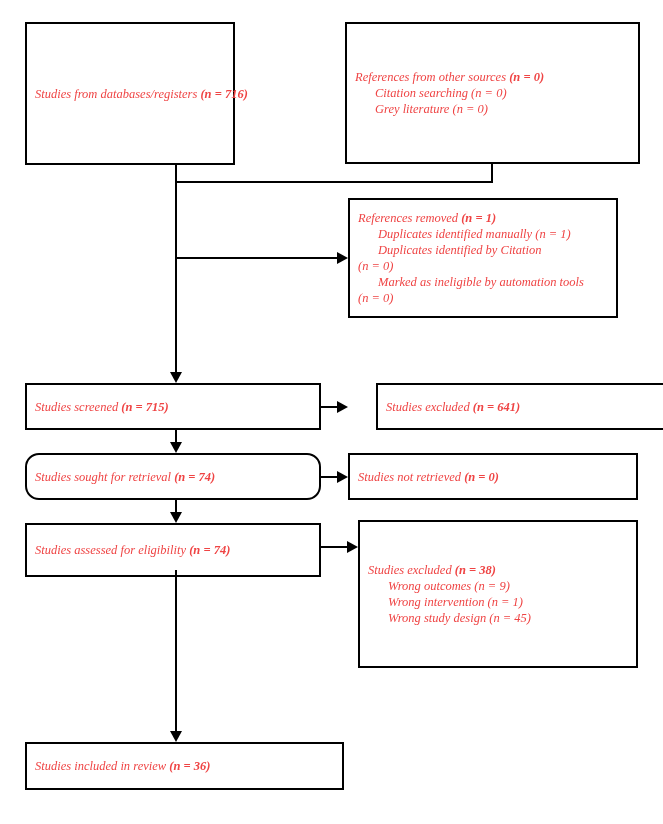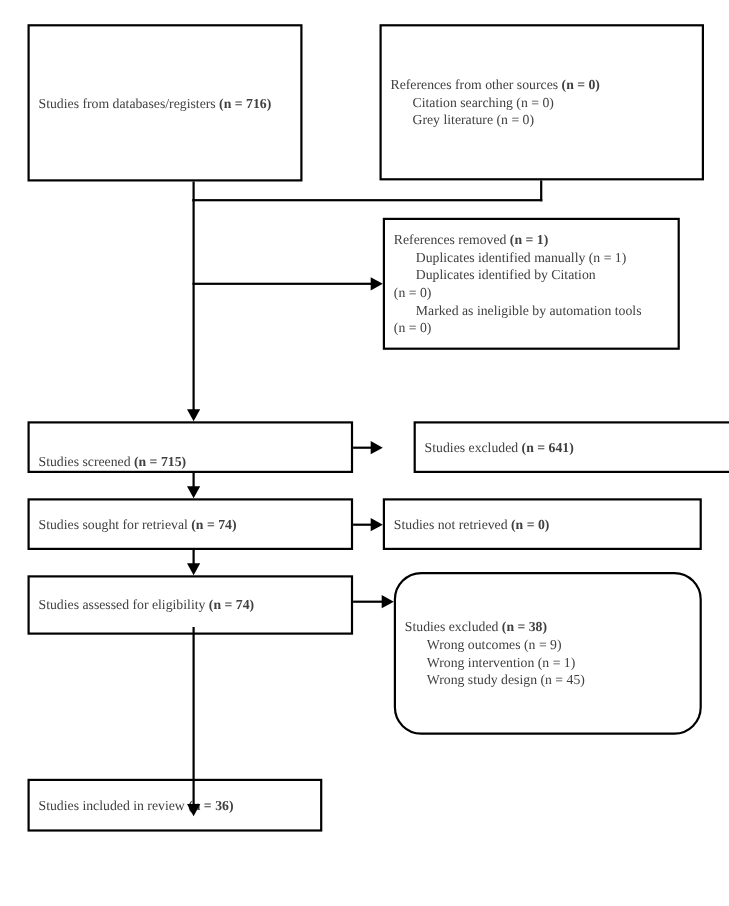--- a/index.html
+++ b/index.html
@@ -20,25 +20,26 @@
     box-sizing: border-box;
     border: 2px solid #000000;
     background: #ffffff;
     display: flex;
     flex-direction: column;
     justify-content: center;
     padding: 0 8px;
   }
   .line {
     position: absolute;
-    color: #404040;
+    color: #ef4444;
     font-size: 12.5px;
     line-height: 16px;
     white-space: pre;
     position: static;
+    font-style: italic;
   }
   .sub {
     padding-left: 20px;
   }
   b { font-weight: bold; }
 
   
   .conn {
     position: absolute;
     background: #000000;
@@ -61,21 +62,21 @@
     border-top: 6px solid transparent;
     border-bottom: 6px solid transparent;
     border-left: 11px solid #000000;
   }
 </style>
 </head>
 <body>
 
 <div id="canvas">
 
-  <div class="box" style="left:25px; top:22px; width:250px; height:143px;">
+  <div class="box" style="left:25px; top:22px; width:210px; height:143px;">
     <div>
         <div class="line">Studies from databases/registers <b>(n = 716)</b></div>
       </div>
   </div>
 
   <div class="box" style="left:345px; top:22px; width:295px; height:142px;">
     <div>
         <div class="line">References from other sources <b>(n = 0)</b></div>
         <div class="line sub">Citation searching (n = 0)</div>
         <div class="line sub">Grey literature (n = 0)</div>
@@ -86,60 +87,60 @@
     <div>
         <div class="line">References removed <b>(n = 1)</b></div>
         <div class="line sub">Duplicates identified manually (n = 1)</div>
         <div class="line sub">Duplicates identified by Citation</div>
         <div class="line">(n = 0)</div>
         <div class="line sub">Marked as ineligible by automation tools</div>
         <div class="line">(n = 0)</div>
       </div>
   </div>
 
-  <div class="box" style="left:25px; top:383px; width:296px; height:47px;justify-content:flex-end;">
+  <div class="box" style="left:25px; top:383px; width:296px; height:47px;">
     <div>
         <div class="line">Studies screened <b>(n = 715)</b></div>
       </div>
   </div>
 
   <div class="box" style="left:348px; top:383px; width:290px; height:47px;margin-left:28px;">
     <div>
         <div class="line">Studies excluded <b>(n = 641)</b></div>
       </div>
   </div>
 
-  <div class="box" style="left:25px; top:453px; width:296px; height:47px;">
+  <div class="box" style="left:25px; top:453px; width:296px; height:47px;border-radius:14px;">
     <div>
         <div class="line">Studies sought for retrieval <b>(n = 74)</b></div>
       </div>
   </div>
 
   <div class="box" style="left:348px; top:453px; width:290px; height:47px;">
     <div>
         <div class="line">Studies not retrieved <b>(n = 0)</b></div>
       </div>
   </div>
 
   <div class="box" style="left:25px; top:523px; width:296px; height:54px;">
     <div>
         <div class="line">Studies assessed for eligibility <b>(n = 74)</b></div>
       </div>
   </div>
 
-  <div class="box" style="left:358px; top:520px; width:280px; height:148px;border-radius:25px;">
+  <div class="box" style="left:358px; top:520px; width:280px; height:148px;">
     <div>
         <div class="line">Studies excluded <b>(n = 38)</b></div>
         <div class="line sub">Wrong outcomes (n = 9)</div>
         <div class="line sub">Wrong intervention (n = 1)</div>
         <div class="line sub">Wrong study design (n = 45)</div>
       </div>
   </div>
 
-  <div class="box" style="left:25px; top:708px; width:268px; height:48px;">
+  <div class="box" style="left:25px; top:742px; width:319px; height:48px;">
     <div>
         <div class="line">Studies included in review <b>(n = 36)</b></div>
       </div>
   </div>
 
   <div class="conn vline" style="left:175px; top:165px; height:18px;"></div>
 
   <div class="conn vline" style="left:491px; top:164px; height:19px;"></div>
 
   <div class="conn hline" style="left:175px; top:181px; width:318px;"></div>

